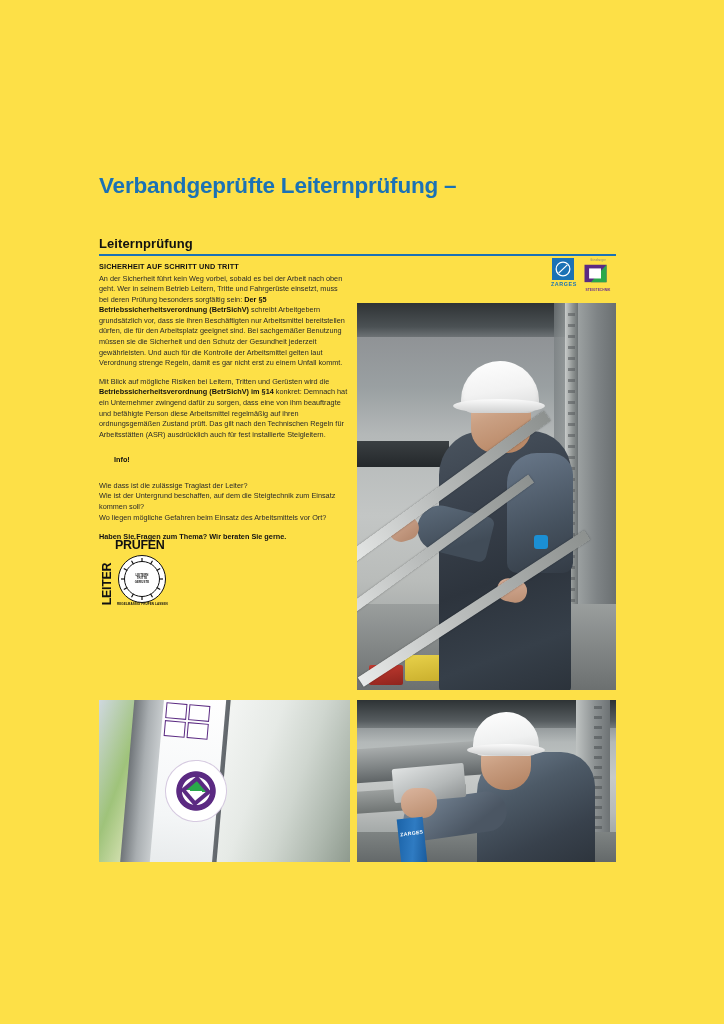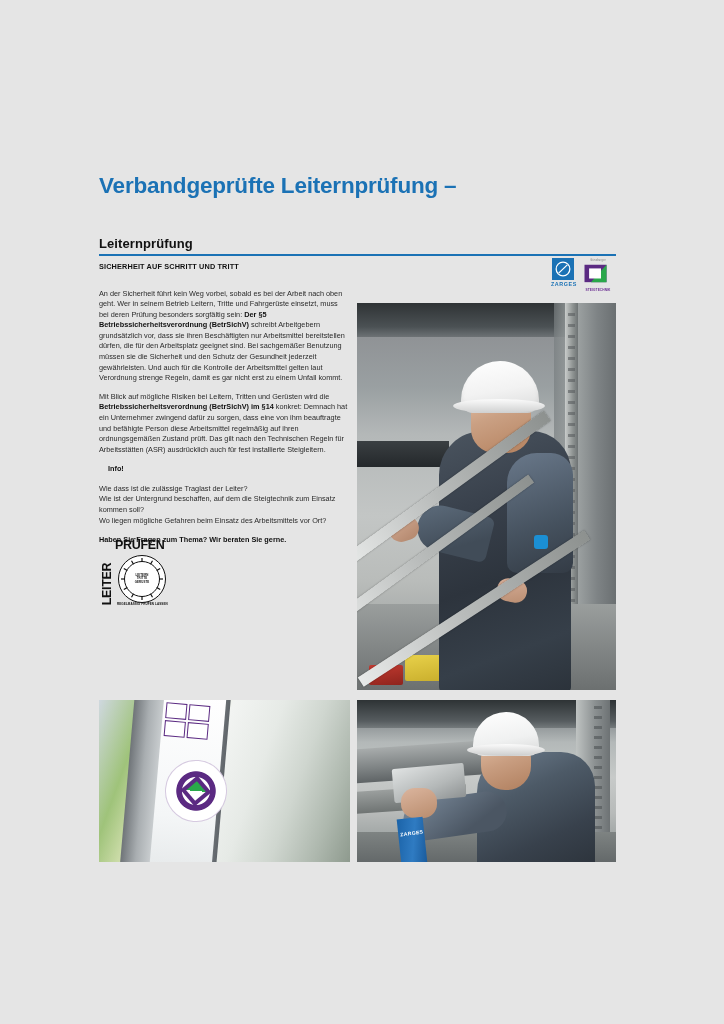--- a/index.html
+++ b/index.html
@@ -12,21 +12,21 @@
     height: 1024px;
     position: relative;
     font-family: "Liberation Sans", sans-serif;
     color: #1a1a1a;
     overflow: hidden;
   }
 
   .page {
     position: absolute;
     inset: 0;
-    background: #e5e5e5;
+    background: #fde047;
   }
 
   
   .headline {
     position: absolute;
     left: 99px;
     top: 172px;
     width: 520px;
     font-size: 22.5px;
     line-height: 1.26;
@@ -64,26 +64,26 @@
     font-size: 7.3px;
     line-height: 1.45;
     color: #2a2a2a;
     text-align: left;
   }
   .col p { margin: 0 0 8px 0; }
   .col p.tight { margin-bottom: 0; }
   .col .kicker {
     font-weight: bold;
     color: #111;
-    margin-bottom: 16px;
+    margin-bottom: 1px;
     letter-spacing: 0.15px;
     font-size: 7.3px;
   }
   .col b { font-weight: bold; color: #111; }
-  .col .info-label { font-weight: bold; color: #111; margin: 9px; }
+  .col .info-label { font-weight: bold; color: #111; margin: 15px; }
   .col .closing { font-weight: bold; color: #111; margin-top: 9px; }
 
   
   .logos {
     position: absolute;
     left: 549px;
     top: 258px;
     width: 70px;
     height: 34px;
   }

